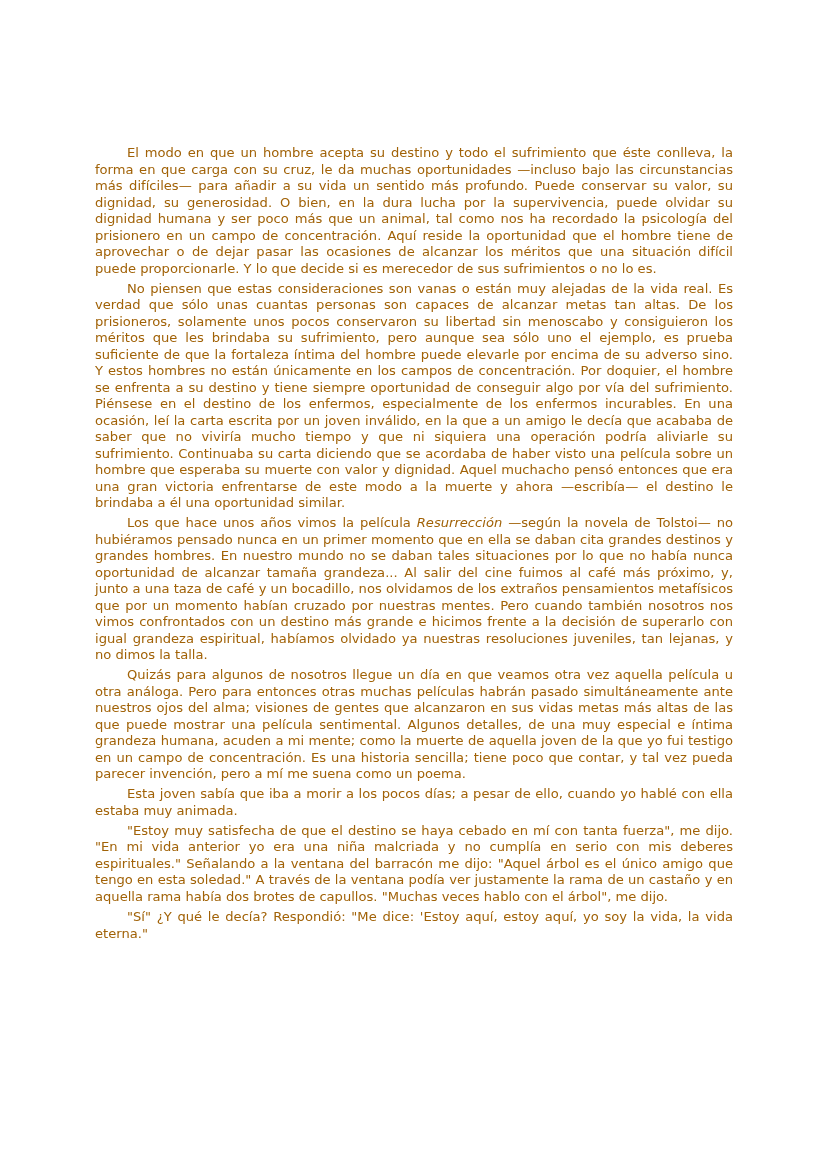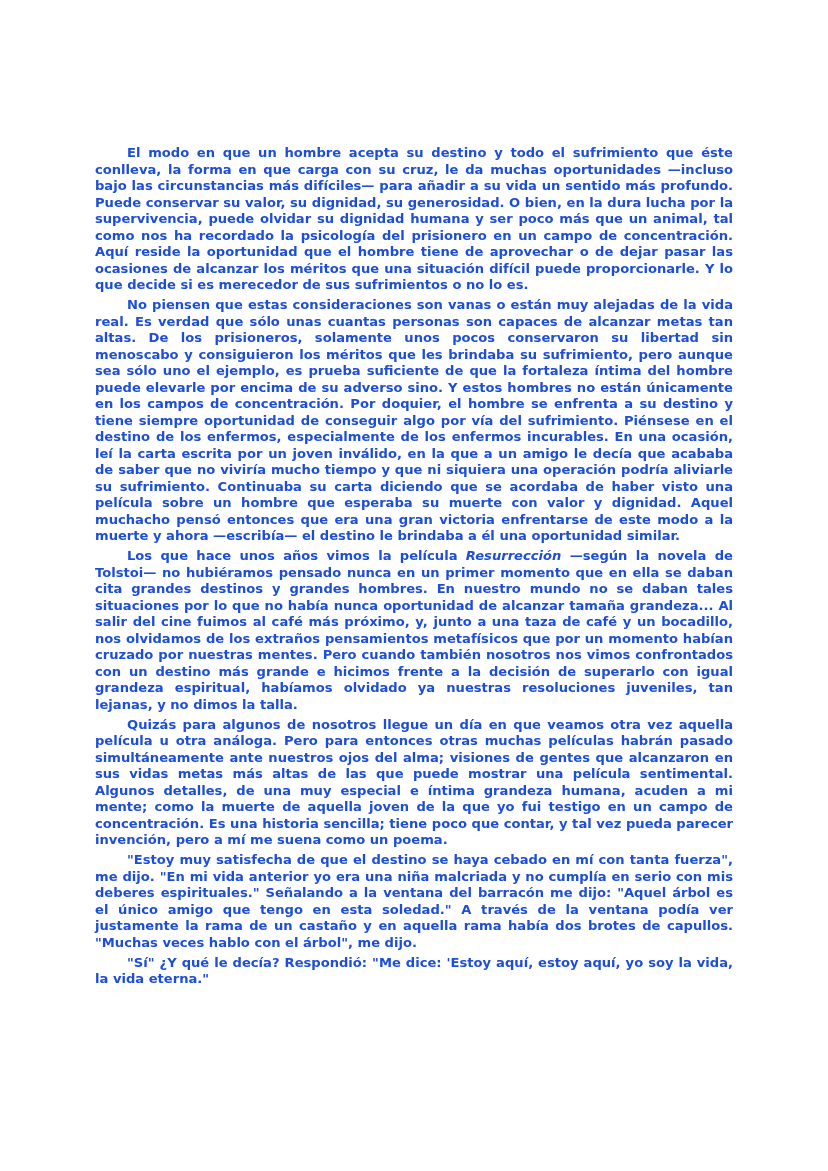--- a/index.html
+++ b/index.html
@@ -14,36 +14,36 @@
       overflow: hidden;
     }
     .page {
       position: absolute;
       left: 95px;
       top: 145px;
       width: 638px;
       font-family: "DejaVu Sans", sans-serif;
       font-size: 13.1px;
       line-height: 16.5px;
-      color: #1d4ed8;
-      font-weight: bold;
+      color: #a16207;
     }
     .page p {
       margin: 0 0 3.6px 0;
       text-indent: 32px;
       text-align: justify;
       hyphens: none;
     }
     .page em {
       font-style: italic;
     }
   </style>
 </head>
 <body>
 
 <div class="page">
   <p>El modo en que un hombre acepta su destino y todo el sufrimiento que éste conlleva, la forma en que carga con su cruz, le da muchas oportunidades —incluso bajo las circunstancias más difíciles— para añadir a su vida un sentido más profundo. Puede conservar su valor, su dignidad, su generosidad. O bien, en la dura lucha por la supervivencia, puede olvidar su dignidad humana y ser poco más que un animal, tal como nos ha recordado la psicología del prisionero en un campo de concentración. Aquí reside la oportunidad que el hombre tiene de aprovechar o de dejar pasar las ocasiones de alcanzar los méritos que una situación difícil puede proporcionarle. Y lo que decide si es merecedor de sus sufrimientos o no lo es.</p>
   <p>No piensen que estas consideraciones son vanas o están muy alejadas de la vida real. Es verdad que sólo unas cuantas personas son capaces de alcanzar metas tan altas. De los prisioneros, solamente unos pocos conservaron su libertad sin menoscabo y consiguieron los méritos que les brindaba su sufrimiento, pero aunque sea sólo uno el ejemplo, es prueba suficiente de que la fortaleza íntima del hombre puede elevarle por encima de su adverso sino. Y estos hombres no están únicamente en los campos de concentración. Por doquier, el hombre se enfrenta a su destino y tiene siempre oportunidad de conseguir algo por vía del sufrimiento. Piénsese en el destino de los enfermos, especialmente de los enfermos incurables. En una ocasión, leí la carta escrita por un joven inválido, en la que a un amigo le decía que acababa de saber que no viviría mucho tiempo y que ni siquiera una operación podría aliviarle su sufrimiento. Continuaba su carta diciendo que se acordaba de haber visto una película sobre un hombre que esperaba su muerte con valor y dignidad. Aquel muchacho pensó entonces que era una gran victoria enfrentarse de este modo a la muerte y ahora —escribía— el destino le brindaba a él una oportunidad similar.</p>
   <p><span>Los que hace unos años vimos la película </span><em>Resurrección</em><span> —según la novela de Tolstoi— no hubiéramos pensado nunca en un primer momento que en ella se daban cita grandes destinos y grandes hombres. En nuestro mundo no se daban tales situaciones por lo que no había nunca oportunidad de alcanzar tamaña grandeza... Al salir del cine fuimos al café más próximo, y, junto a una taza de café y un bocadillo, nos olvidamos de los extraños pensamientos metafísicos que por un momento habían cruzado por nuestras mentes. Pero cuando también nosotros nos vimos confrontados con un destino más grande e hicimos frente a la decisión de superarlo con igual grandeza espiritual, habíamos olvidado ya nuestras resoluciones juveniles, tan lejanas, y no dimos la talla.</span></p>
   <p>Quizás para algunos de nosotros llegue un día en que veamos otra vez aquella película u otra análoga. Pero para entonces otras muchas películas habrán pasado simultáneamente ante nuestros ojos del alma; visiones de gentes que alcanzaron en sus vidas metas más altas de las que puede mostrar una película sentimental. Algunos detalles, de una muy especial e íntima grandeza humana, acuden a mi mente; como la muerte de aquella joven de la que yo fui testigo en un campo de concentración. Es una historia sencilla; tiene poco que contar, y tal vez pueda parecer invención, pero a mí me suena como un poema.</p>
+  <p>Esta joven sabía que iba a morir a los pocos días; a pesar de ello, cuando yo hablé con ella estaba muy animada.</p>
   <p>"Estoy muy satisfecha de que el destino se haya cebado en mí con tanta fuerza", me dijo. "En mi vida anterior yo era una niña malcriada y no cumplía en serio con mis deberes espirituales." Señalando a la ventana del barracón me dijo: "Aquel árbol es el único amigo que tengo en esta soledad." A través de la ventana podía ver justamente la rama de un castaño y en aquella rama había dos brotes de capullos. "Muchas veces hablo con el árbol", me dijo.</p>
   <p>"Sí" ¿Y qué le decía? Respondió: "Me dice: 'Estoy aquí, estoy aquí, yo soy la vida, la vida eterna."</p>
 </div>
 
 </body></html>

